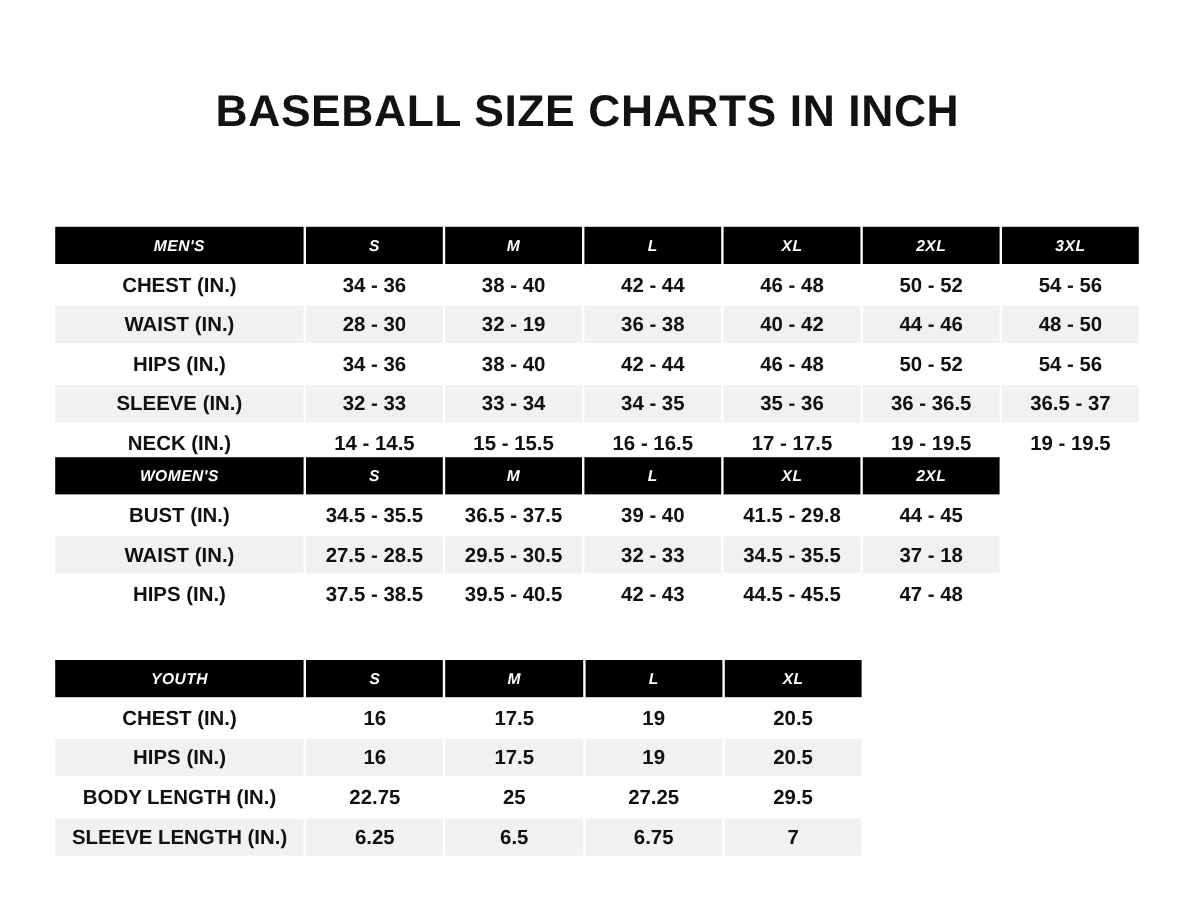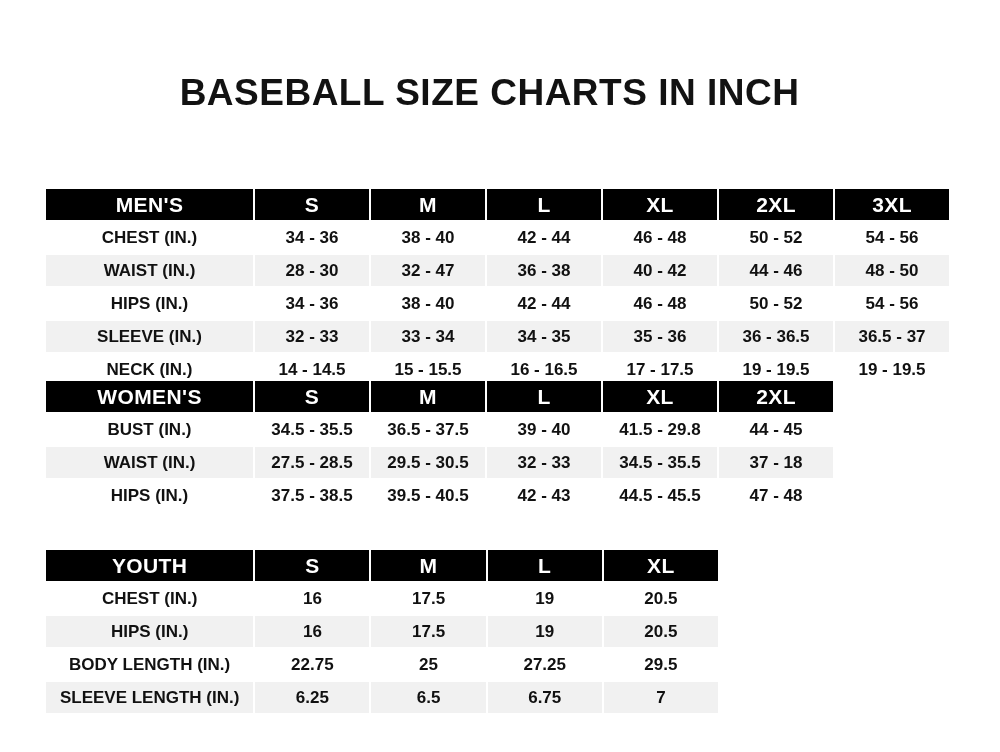--- a/index.html
+++ b/index.html
@@ -43,23 +43,24 @@
     font-size: 17px;
     font-weight: bold;
     padding: 0;
     height: 31px;
     color: #111111;
     background: #ffffff;
   }
   .chart thead th {
     background: #000000;
     color: #ffffff;
-    font-size: 21px;
+    font-size: 13px;
     height: 31px;
     letter-spacing: 0.4px;
+    font-style: italic;
   }
   .chart tbody tr.odd td {
     background: #ffffff;
   }
   .chart tbody tr.even td {
     background: #f1f1f1;
     margin-top: 32px;
   }
   .chart td.rowlabel {
     background: #ffffff;
@@ -127,21 +128,21 @@
         <td>34 - 36</td>
         <td>38 - 40</td>
         <td>42 - 44</td>
         <td>46 - 48</td>
         <td>50 - 52</td>
         <td>54 - 56</td>
       </tr>
       <tr class="even">
         <td class="rowlabel">WAIST (IN.)</td>
         <td>28 - 30</td>
-        <td>32 - 47</td>
+        <td>32 - 19</td>
         <td>36 - 38</td>
         <td>40 - 42</td>
         <td>44 - 46</td>
         <td>48 - 50</td>
       </tr>
       <tr class="odd">
         <td class="rowlabel">HIPS (IN.)</td>
         <td>34 - 36</td>
         <td>38 - 40</td>
         <td>42 - 44</td>

